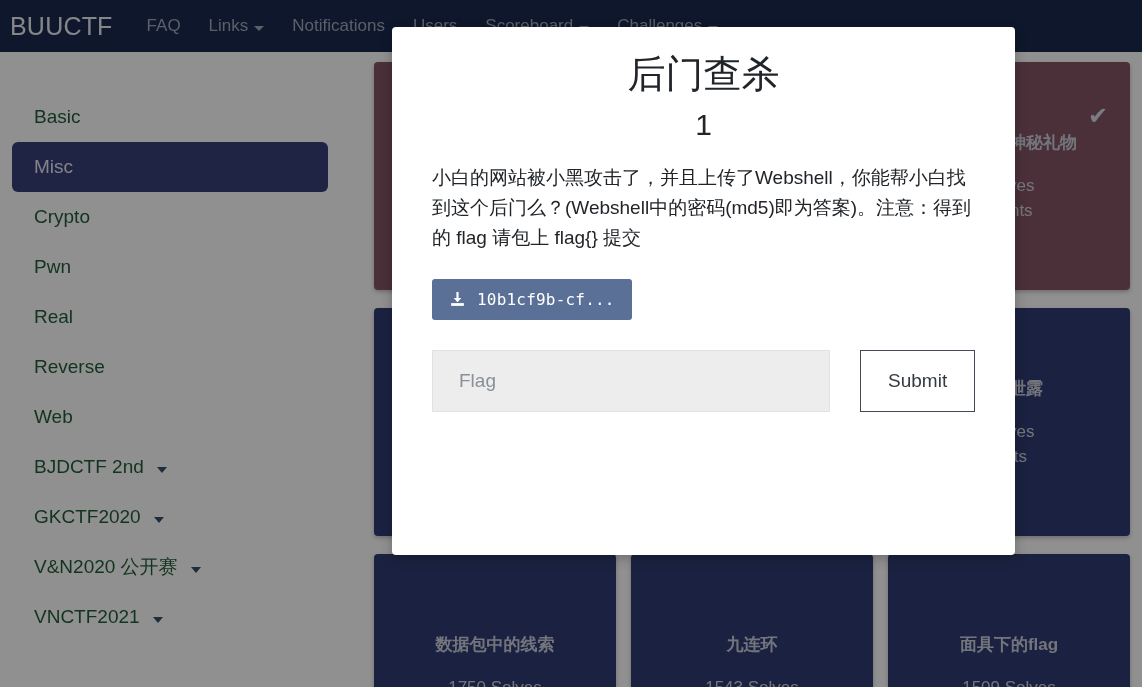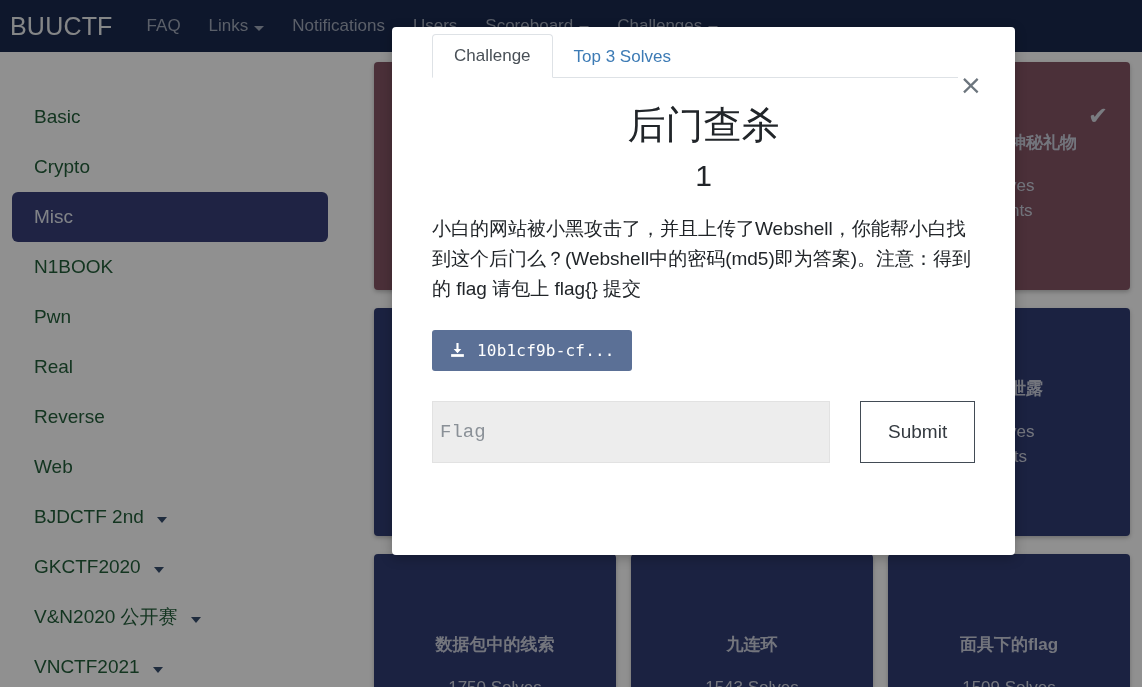--- a/index.html
+++ b/index.html
@@ -251,23 +251,23 @@
     gap: 30px;
     align-items: stretch;
   }
   .flag-input {
     width: 399px;
     height: 62px;
     background: #ededed;
     border: 1px solid #e2e2e2;
     color: #6c757d;
     font-size: 19px;
-    padding: 0 7px;
+    padding: 0 26px;
     outline: none;
-    font-family: Liberation Mono, monospace;
+    font-family: Liberation Sans, sans-serif;
   }
   .flag-input::placeholder { color: #8a9097; opacity: 1; }
   .submit-btn {
     width: 115px;
     height: 62px;
     background: #ffffff;
     border: 1px solid #424b55;
     color: #343a40;
     font-size: 19px;
     font-family: "Liberation Sans", sans-serif;
@@ -300,28 +300,25 @@
     <div class="nav-link">
       <span>Challenges</span>
       <span class="caret"></span>
     </div>
   </div>
 
   <div class="sidebar">
     <div class="side-item">
       <span>Basic</span>
     </div>
-    <div class="side-item">
-      <span>Crypto</span>
-    </div>
     <div class="side-item active">
       <span>Misc</span>
     </div>
     <div class="side-item">
-      <span>N1BOOK</span>
+      <span>Crypto</span>
     </div>
     <div class="side-item">
       <span>Pwn</span>
     </div>
     <div class="side-item">
       <span>Real</span>
     </div>
     <div class="side-item">
       <span>Reverse</span>
     </div>
@@ -397,27 +394,20 @@
         <div class="card-title">面具下的flag</div>
         <div class="card-solves">1509 Solves</div>
         <div class="card-points"></div>
       </div>
     </div>
   </div>
 
   <div class="backdrop"></div>
 
   <div class="modal">
-    <div class="modal-head">
-      <div class="tabs">
-        <div class="tab active">Challenge</div>
-        <div class="tab inactive">Top 3 Solves</div>
-      </div>
-      <div class="close-btn">×</div>
-    </div>
 
     <div class="modal-body">
       <div class="chal-title">后门查杀</div>
       <div class="chal-value">1</div>
       <div class="chal-desc">小白的网站被小黑攻击了，并且上传了Webshell，你能帮小白找到这个后门么？(Webshell中的密码(md5)即为答案)。注意：得到的 flag 请包上 flag{} 提交</div>
 
       <div class="dl-row">
         <div class="dl-btn">
           <span class="dl-icon">
             <svg width="17" height="17" viewBox="0 0 16 16" fill="#ffffff" aria-hidden="true">

